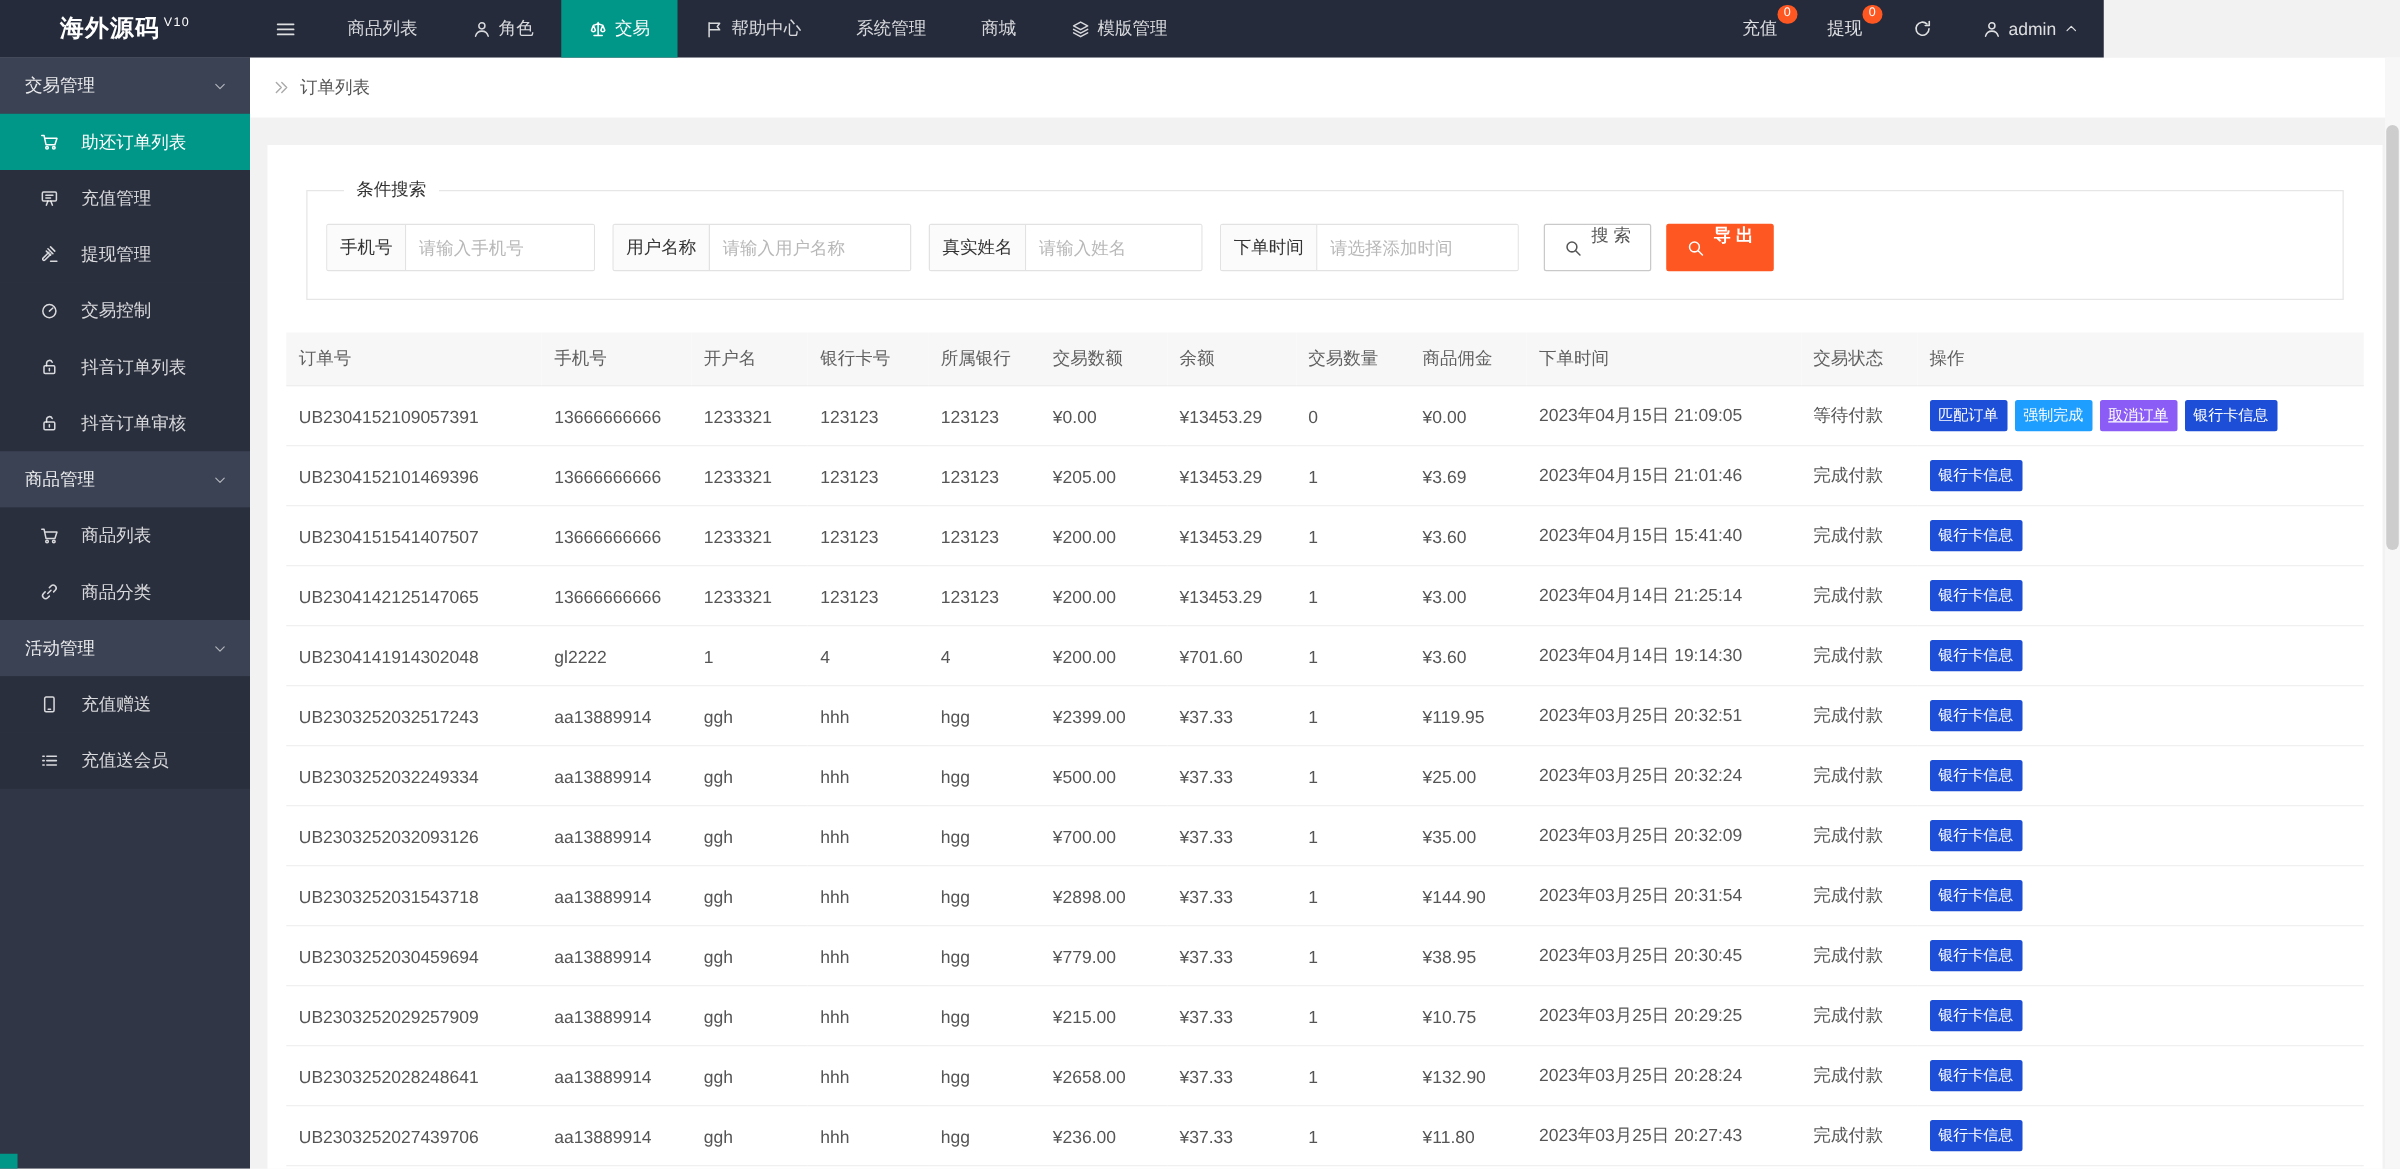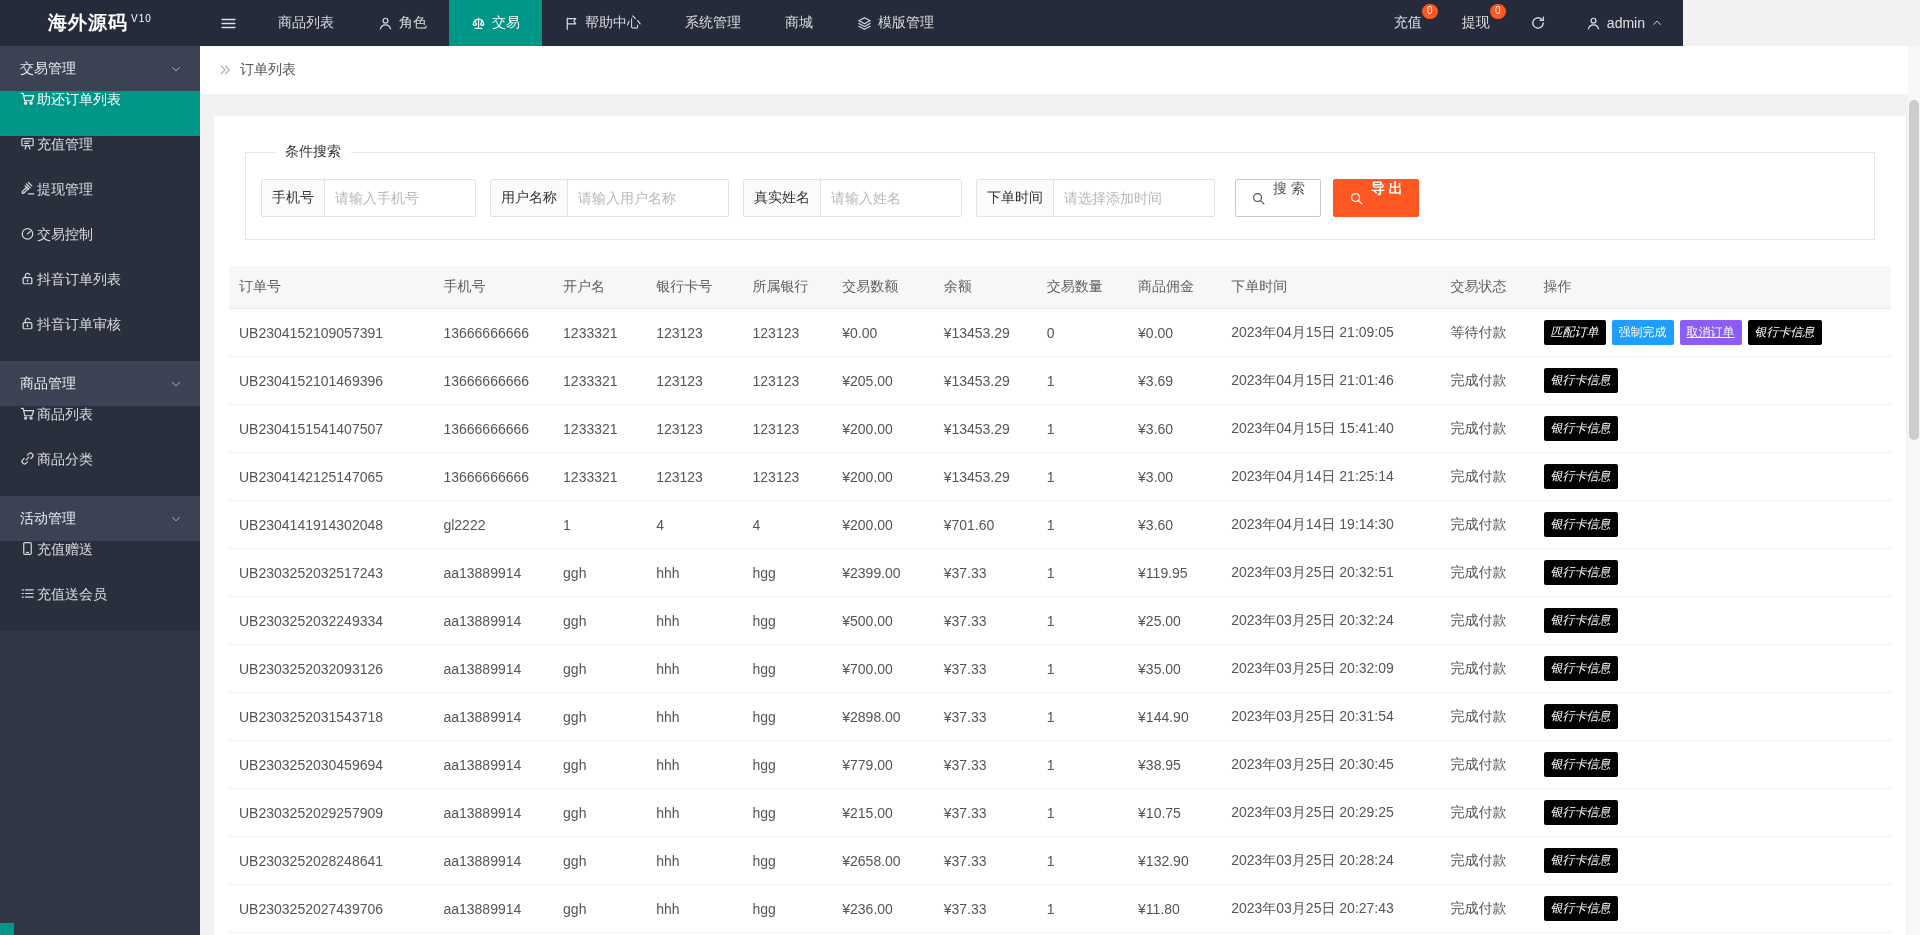--- a/index.html
+++ b/index.html
@@ -30,22 +30,22 @@
     font-size:10px; line-height:14px; min-width:16px; height:15px; text-align:center;
     border-radius:8px; padding:0 4px; }
 
   
   .sidebar { position:absolute; top:46px; left:0; bottom:0; width:200px;
     background:#313646; z-index:20; }
   .side-section-header { height:45px; display:flex; align-items:center;
     padding:0 18px 0 20px; background:#3b4254; color:rgba(255,255,255,.9);
     cursor:pointer; }
   .side-section-header .chev { margin-left:auto; color:rgba(255,255,255,.6); }
-  .side-item { height:45px; display:flex; align-items:flex-start; gap:2px;
-    padding:0 20px; background:#2a2f3d; color:rgba(255,255,255,.82); cursor:pointer; }
+  .side-item { height:45px; display:flex; align-items:center; gap:18px;
+    padding:0 32px; background:#2a2f3d; color:rgba(255,255,255,.82); cursor:pointer; }
   .side-item.active { background:#009688; color:#fff; }
   .corner-square { position:absolute; left:0; bottom:0; width:14px; height:12px;
     background:#009688; z-index:40; }
 
   
   .main { position:absolute; top:46px; left:200px; right:0; bottom:0; overflow:hidden; }
   .breadcrumb-bar { height:48px; background:#fff; display:flex; align-items:center;
     padding:0 18px; color:#555; }
   .breadcrumb-bar .bc-icon { color:#aaa; margin-right:8px; }
   .card { margin:22px 14px 0 14px; background:#fff; padding:15px;
@@ -68,21 +68,21 @@
   .btn-export { background:#ff5722; border:1px solid #ff5722; color:#fff; margin-left:12px;font-weight:bold; }
 
   
   table.orders { width:100%; border-collapse:collapse; margin-top:26px; table-layout:fixed; }
   table.orders th { background:#f7f7f7; font-weight:normal; color:#5f5f5f;
     text-align:left; padding:12px 10px; border-bottom:1px solid #eee; white-space:nowrap; }
   table.orders td { padding:11px 10px; border-bottom:1px solid #f0f0f0; color:#555;
     white-space:nowrap; overflow:hidden; }
   .abtn { display:inline-block; color:#fff; font-size:12px; padding:4px 7px;
     border-radius:2px; margin-right:6px; cursor:pointer; }
-  .abtn-green { background:#000000;font-style:italic; }
+  .abtn-green { background:#1d4ed8; }
   .abtn-blue { background:#1e9fff; }
   .abtn-orange { background:#8b5cf6;text-decoration:underline; }
 
   
   .page-scrollbar { position:absolute; top:46px; right:0; bottom:0; width:12px;
     background:#f7f7f7; z-index:35; }
   .page-scrollbar .thumb { position:absolute; top:54px; left:1px; width:10px;
     height:340px; background:#cdcdcd; border-radius:5px; }
 </style>
 </head>

